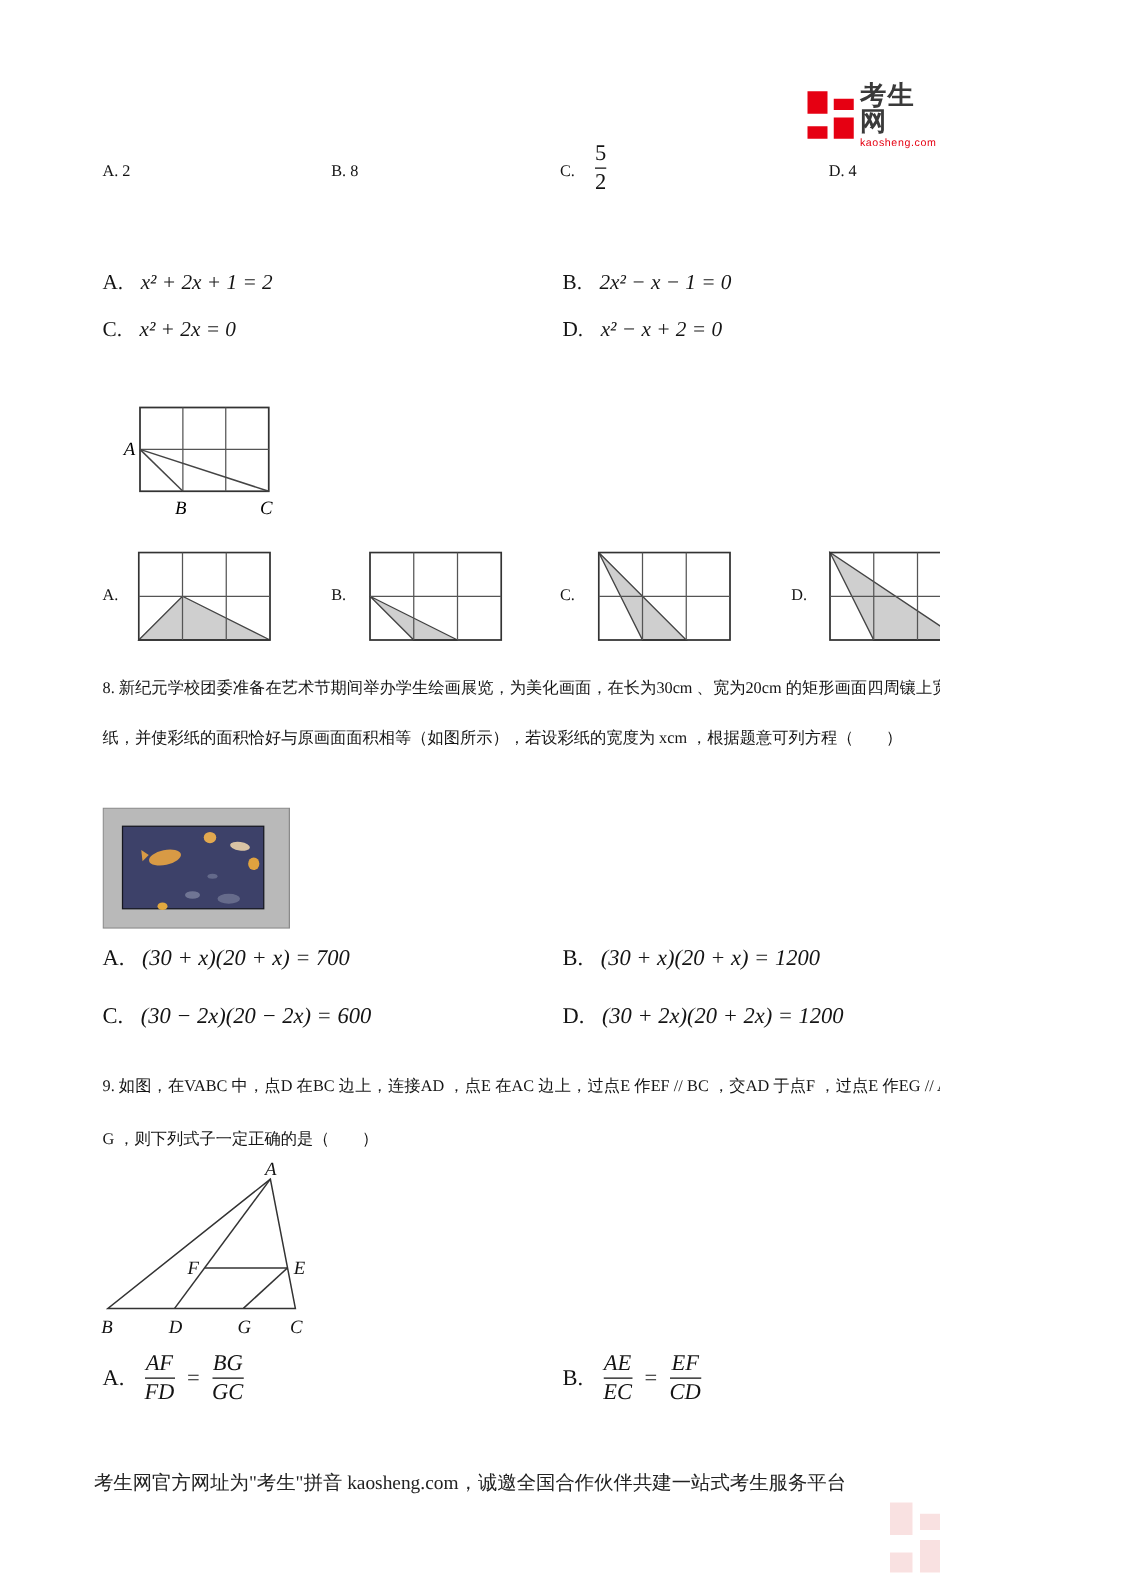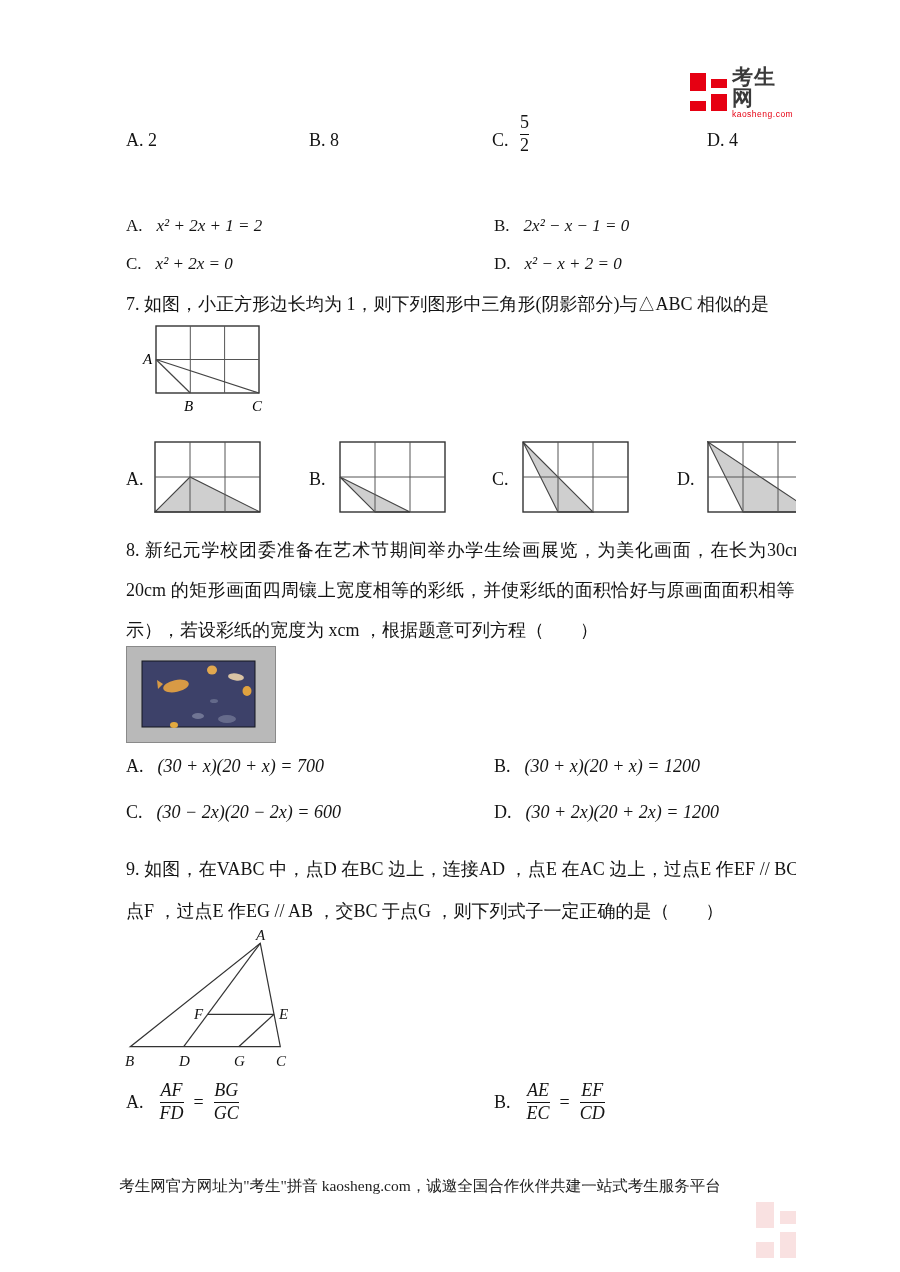--- a/index.html
+++ b/index.html
@@ -1,21 +1,21 @@
 <!DOCTYPE html>
 <html><head>
 <meta charset="utf-8">
 <style>
   html,body { margin:0; padding:0; background:#ffffff; }
   .page {
     position:relative; width:752px; height:1272px; background:#ffffff;
-    font-family:"Liberation Serif", serif; color:#141414; overflow:hidden;margin-left:44px;
+    font-family:"Liberation Serif", serif; color:#141414; overflow:hidden;
   }
   .abs { position:absolute; }
-  .txt { font-size:18px; line-height:1.35; }
+  .txt { font-size:13px; line-height:1.35; }
   .math { font-family:"Liberation Serif", serif; font-style:italic; }
   .opt { display:flex; gap:14px; font-size:17px; align-items:center; }
   .opt-label { font-style:normal; }
 
   
   .logo-row { display:flex; align-items:center; }
   .hicon { position:relative; }
   .hicon .b { position:absolute; }
   .hicon .b1 { left:0; top:0; width:42%; height:46%; }
   .hicon .b2 { left:0; bottom:0; width:42%; height:28%; }
@@ -75,21 +75,20 @@
   </div>
   <div class="abs opt" style="left:82px; top:254px;">
     <span class="opt-label">C.</span>
     <span class="math">x² + 2x = 0</span>
   </div>
   <div class="abs opt" style="left:450px; top:254px;">
     <span class="opt-label">D.</span>
     <span class="math">x² − x + 2 = 0</span>
   </div>
 
-  <div class="abs txt" style="left:82px; top:292px; width:780px;">7. 如图，小正方形边长均为 1，则下列图形中三角形(阴影部分)与△ABC 相似的是</div>
 
   <svg class="abs" style="left:92px; top:322px;" width="150" height="105" viewBox="0 0 150 105">
     <g stroke="#555" stroke-width="1" fill="none">
       <rect x="20" y="4" width="103" height="67" stroke="#333" stroke-width="1.4"></rect>
       <line x1="54.3" y1="4" x2="54.3" y2="71"></line>
       <line x1="88.6" y1="4" x2="88.6" y2="71"></line>
       <line x1="20" y1="37.5" x2="123" y2="37.5"></line>
       <line x1="20" y1="37.5" x2="54.3" y2="71" stroke="#444" stroke-width="1.2"></line>
       <line x1="20" y1="37.5" x2="123" y2="71" stroke="#444" stroke-width="1.2"></line>
     </g>

